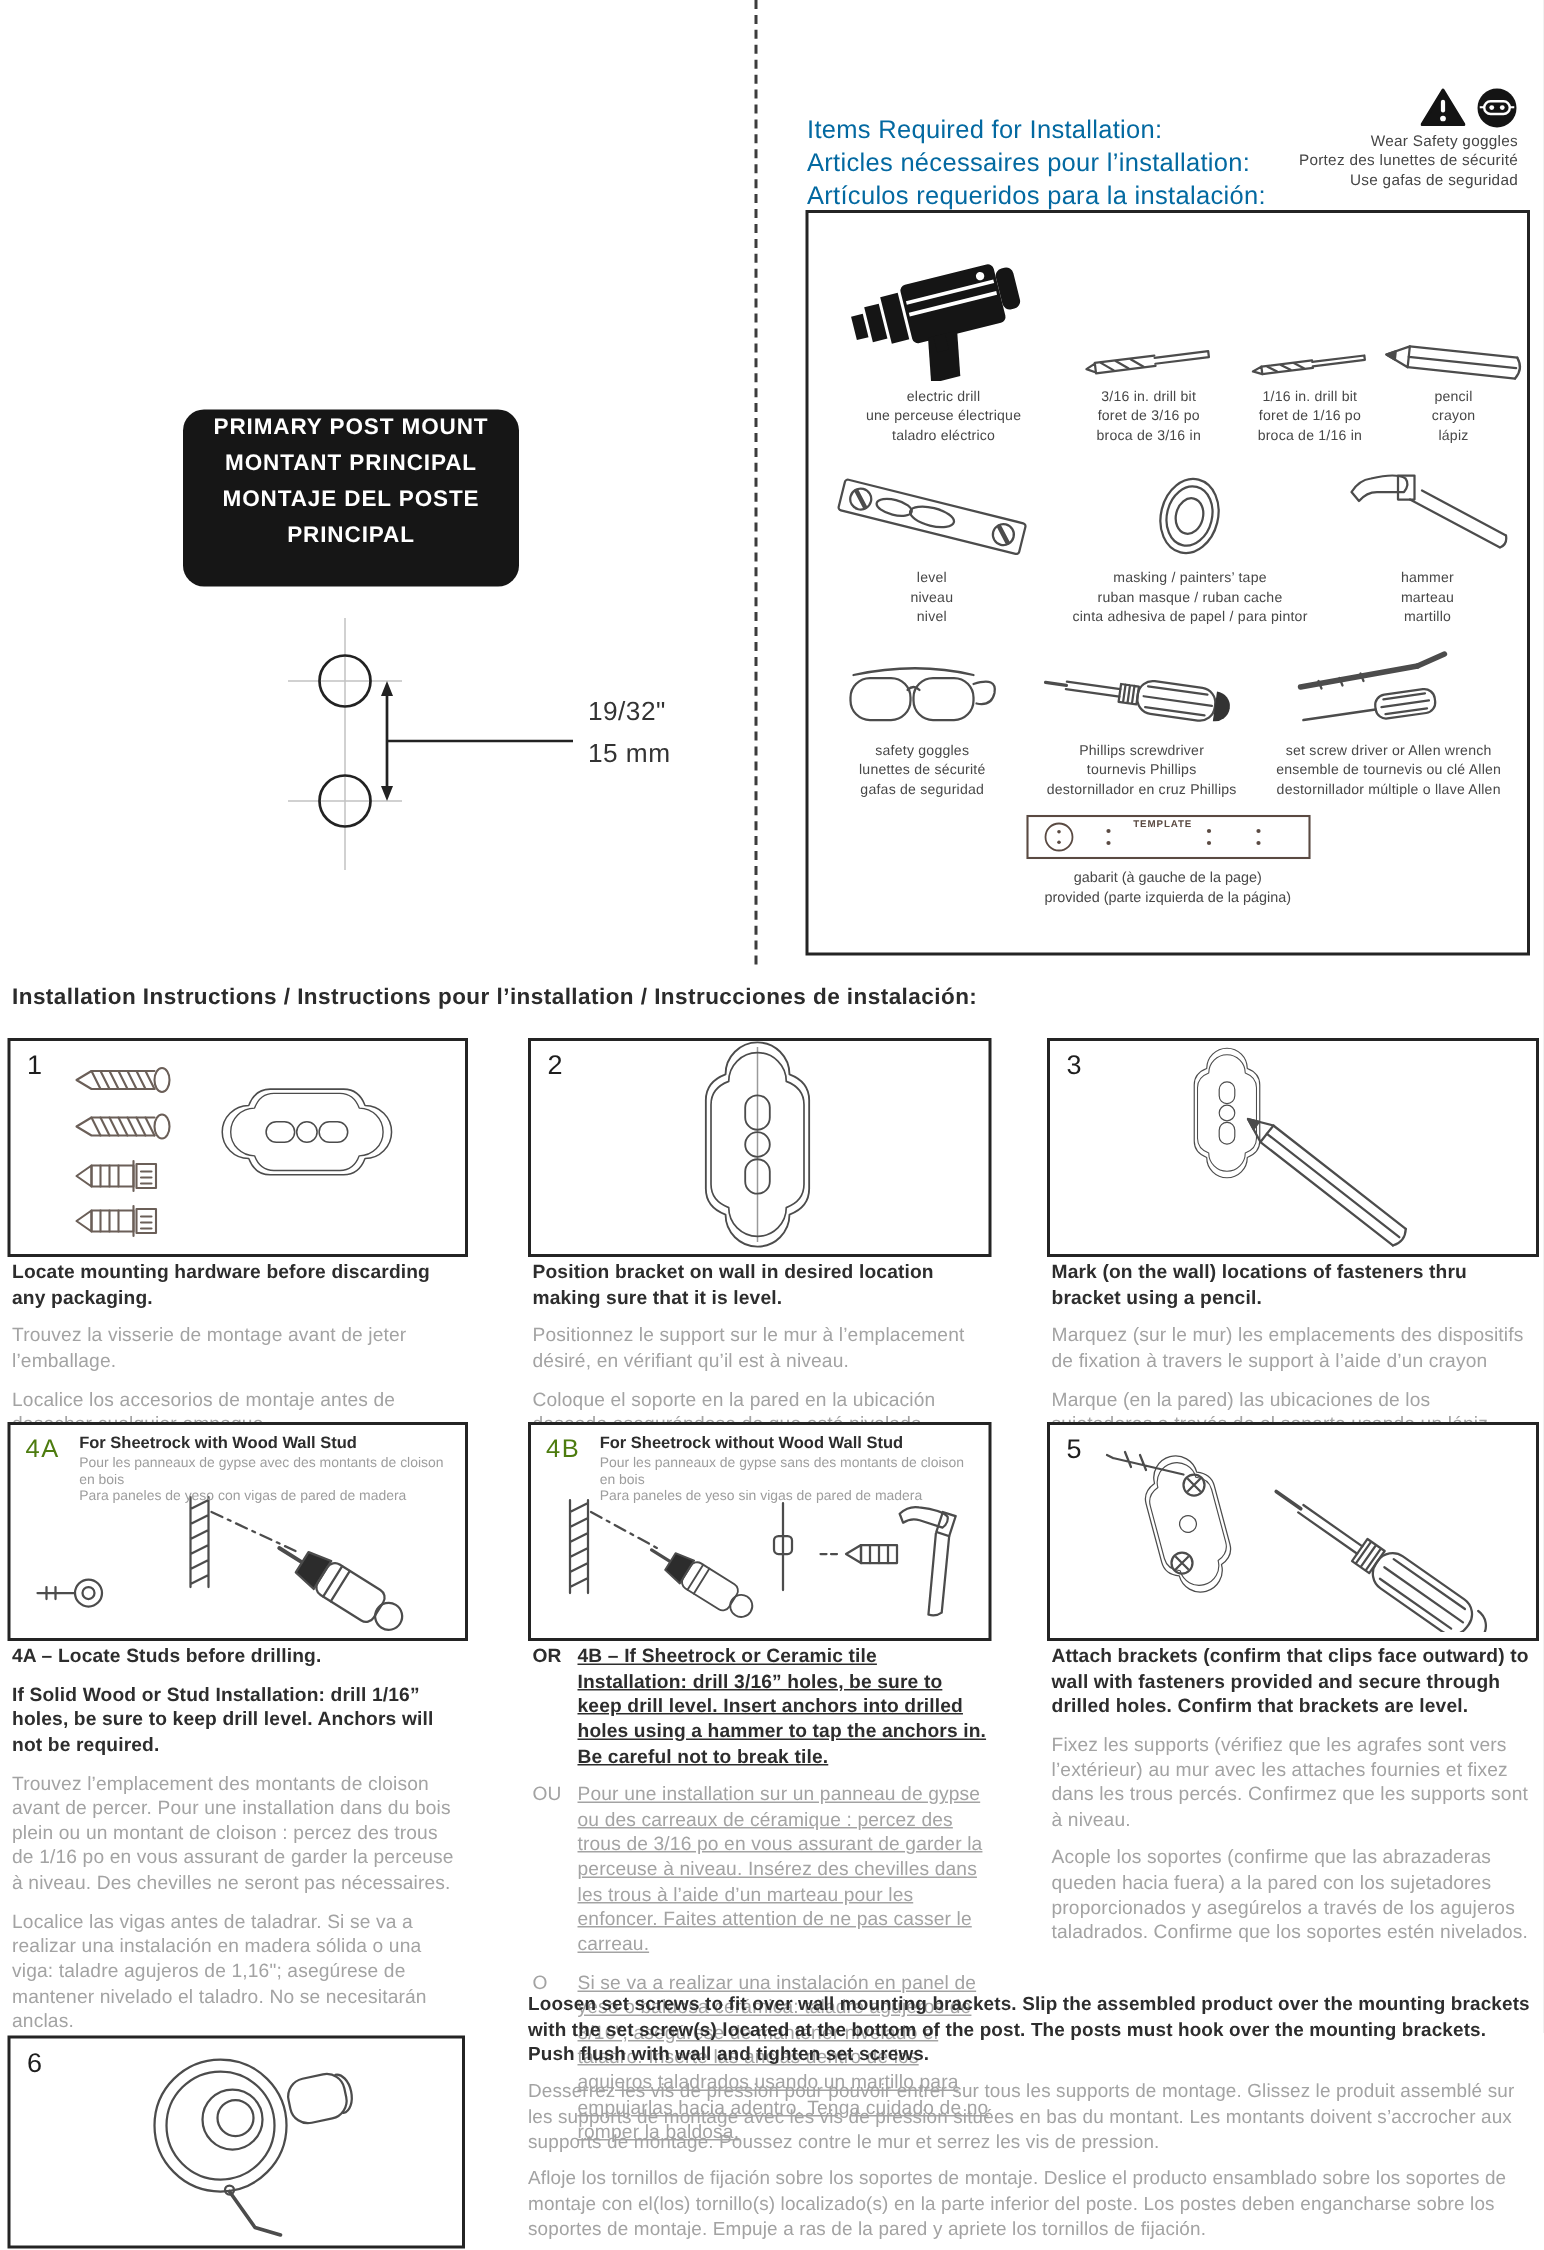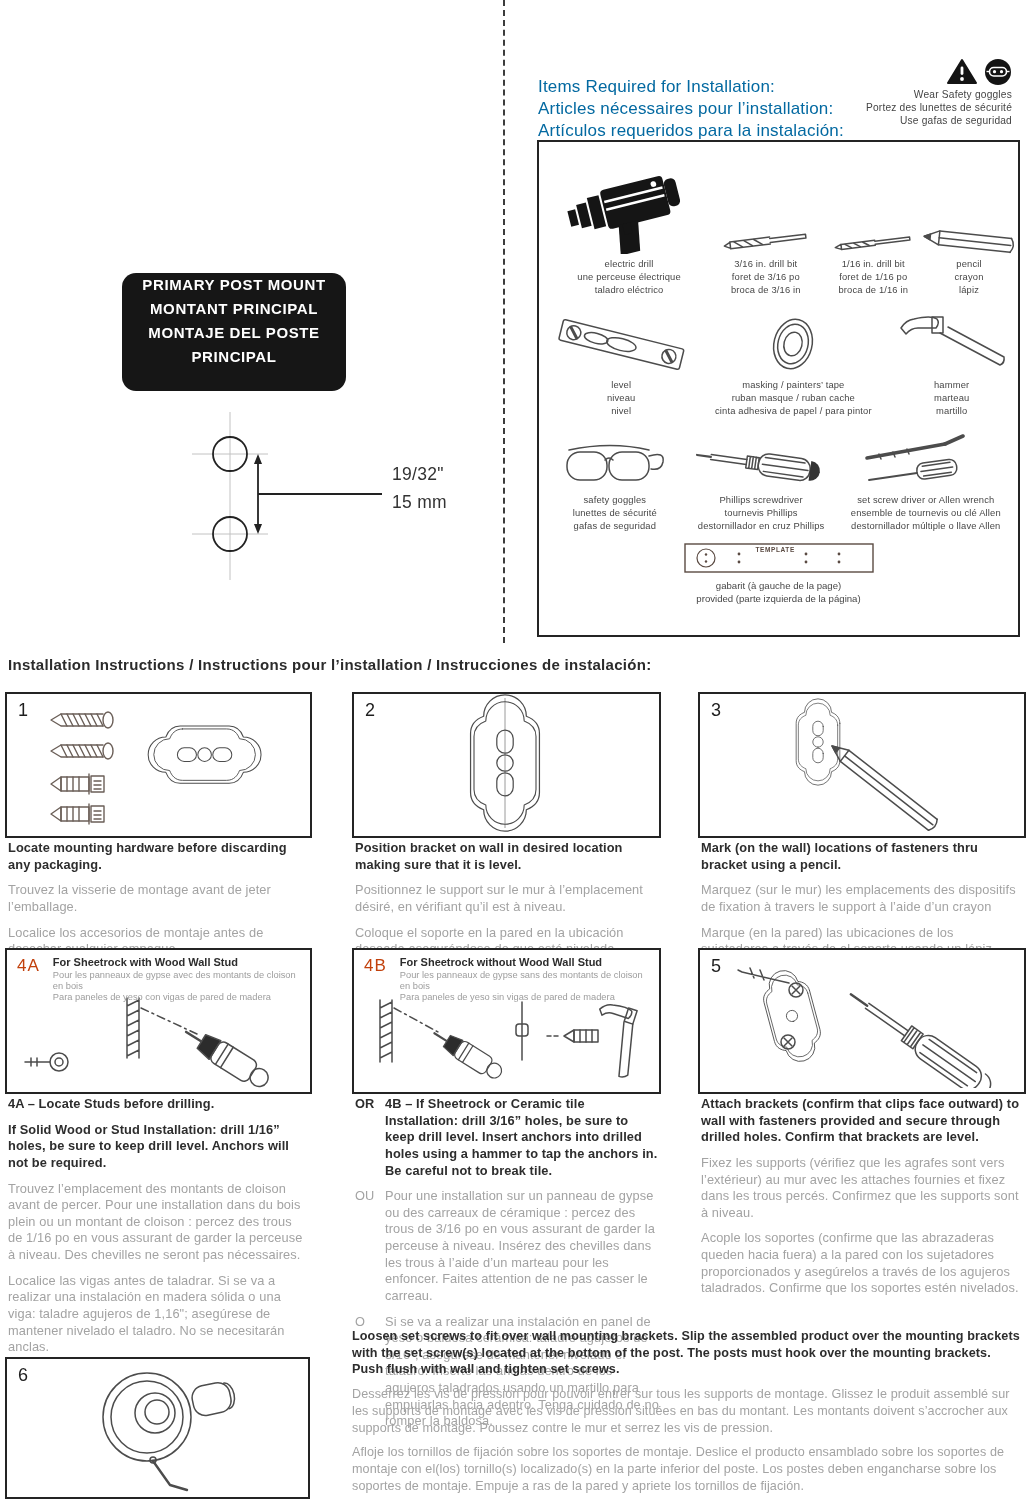--- a/index.html
+++ b/index.html
@@ -27,26 +27,26 @@
   .tcap{text-align:center;font-size:9.6px;line-height:1.4;color:#474747;}
   
   .heading{position:absolute;left:8px;top:656px;font-size:15px;font-weight:700;color:#2b2b2b;letter-spacing:.3px;}
   .stepbox{position:absolute;border:2px solid #242424;background:#fff;}
   .num{position:absolute;top:6px;left:11px;font-size:18px;color:#1e1e1e;letter-spacing:1px;}
   .cap{position:absolute;font-size:12.8px;line-height:1.3;letter-spacing:.1px;}
   .cap p{margin:0 0 9px 0;}
   .en{font-weight:700;color:#2d2d2d;}
   .xl{color:#a3a3a3;}
   .bh{position:absolute;top:6px;left:10px;right:6px;display:flex;}
-  .bh-num{font-size:17px;color:#c2410c;margin-right:13px;letter-spacing:1px;}
+  .bh-num{font-size:17px;color:#4d7c0f;margin-right:13px;letter-spacing:1px;}
   .bh-en{font-size:11px;font-weight:700;color:#2d2d2d;line-height:1.25;}
   .bh-sub{font-size:9.3px;color:#9d9d9d;line-height:1.2;}
   .orrow{display:flex;margin-bottom:9px;}
   .orpre{flex:0 0 30px;font-size:12.8px;}
-  .orrow p{margin:0;}
+  .orrow p{margin:0;text-decoration:underline;}
   .botblock{position:absolute;left:352px;top:1328px;width:673px;font-size:12.6px;line-height:1.33;letter-spacing:.1px;}
   .botblock p{margin:0 0 8px 0;}
   .ink{stroke:#4c4c4c;fill:none;stroke-width:1.5;stroke-linecap:round;stroke-linejoin:round;}
   .inkb{stroke:#6b5f58;fill:none;stroke-width:1.4;stroke-linecap:round;stroke-linejoin:round;}
 </style>
 </head>
 <body>
 
 <div class="page">
 

